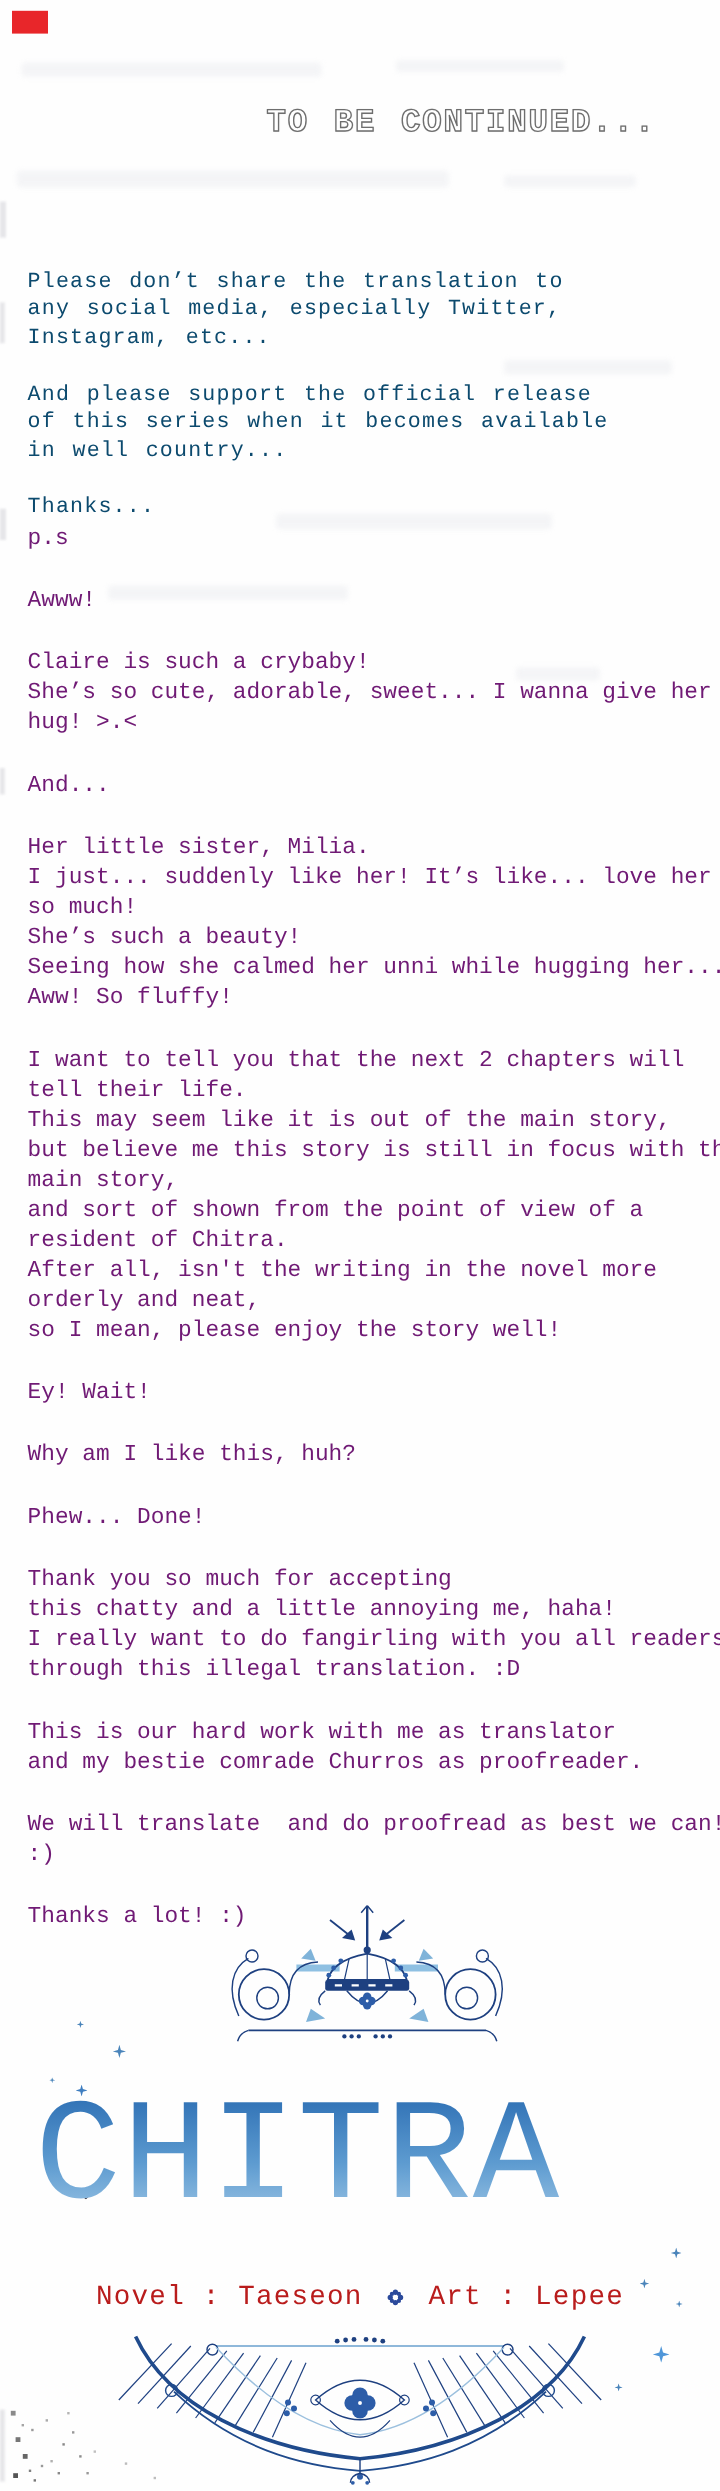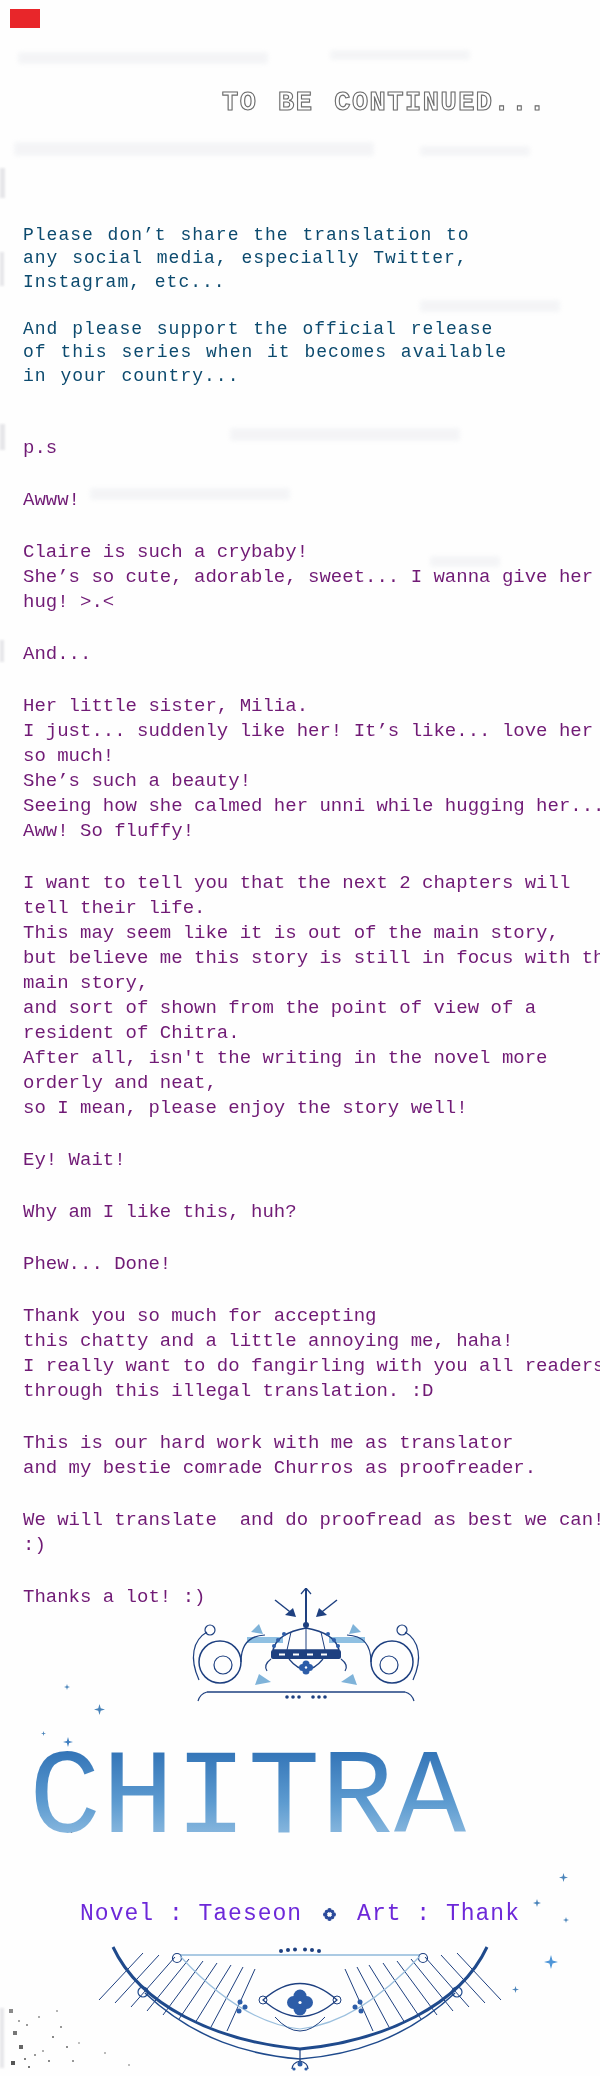--- a/index.html
+++ b/index.html
@@ -37,21 +37,21 @@
 
   
   .chitra{position:absolute;left:0;top:1740px;width:496px;text-align:center;
           font-size:120px;line-height:120px;letter-spacing:1px;font-weight:400;
           background:linear-gradient(180deg,#2a6cb2 0%,#5d9bd0 52%,#a9cde9 100%);
           -webkit-background-clip:text;background-clip:text;
           color:transparent;-webkit-text-fill-color:transparent;}
 
   
   .credits{position:absolute;left:0;top:1901px;width:600px;display:flex;justify-content:center;
-           align-items:center;gap:20px;font-size:23px;letter-spacing:1px;color:#6d28d9;}
+           align-items:center;gap:20px;font-size:23px;letter-spacing:1px;color:#b91c1c;}
 
   svg{display:block;}
   .crown-wrap{position:absolute;left:163px;top:1588px;}
   .garland-wrap{position:absolute;left:85px;top:1945px;}
 
   
   .dust{position:absolute;left:8px;top:2002px;width:2px;height:2px;background:transparent;
     box-shadow:2px 8px 0 1px #8a8a8a,18px 22px 0 0 #9a9a9a,6px 30px 0 1px #777,
       30px 14px 0 0 #aaa,44px 34px 0 0 #888,12px 44px 0 1px #666,26px 52px 0 0 #999,
       40px 58px 0 0 #8a8a8a,4px 60px 0 1px #555,20px 64px 0 0 #777,34px 48px 0 0 #b0b0b0,
@@ -86,24 +86,25 @@
     <p>
       </p>
       <div class="ln">Please don’t share the translation to</div>
       <div class="ln">any social media, especially Twitter,</div>
       <div class="ln">Instagram, etc...</div>
     <p></p>
     <p>
       </p>
       <div class="ln">And please support the official release</div>
       <div class="ln">of this series when it becomes available</div>
-      <div class="ln">in your country...</div>
-    <p></p>
-    <p>
-      </p>
+      <div class="ln">in well country...</div>
+    <p></p>
+    <p>
+      </p>
+      <div class="ln">Thanks...</div>
     <p></p>
   </div>
 
   <div class="psblock">
     <p><span class="ln">p.s</span></p>
     <p>
       </p>
       <div class="ln">Awww!</div>
     <p></p>
     <p>
@@ -249,21 +250,21 @@
           <circle cx="7.5" cy="11.8" r="2.2" fill="#2b4a9b"></circle>
         <circle cx="3.2" cy="7.5" r="2.2" fill="#2b4a9b"></circle>
           <circle cx="11.8" cy="7.5" r="2.2" fill="#2b4a9b"></circle>
         <circle cx="4.6" cy="4.6" r="1.8" fill="#2b4a9b"></circle>
           <circle cx="10.4" cy="4.6" r="1.8" fill="#2b4a9b"></circle>
         <circle cx="4.6" cy="10.4" r="1.8" fill="#2b4a9b"></circle>
           <circle cx="10.4" cy="10.4" r="1.8" fill="#2b4a9b"></circle>
         <circle cx="7.5" cy="7.5" r="1.4" fill="#fff"></circle>
       </svg>
     </span>
-    <span>Art : Thank</span>
+    <span>Art : Lepee</span>
   </div>
 
   <div class="garland-wrap">
     <svg width="430" height="128" viewBox="0 0 430 128" fill="none">
 
       <g stroke="#1e4080" stroke-width="1">
         <path d="M14 55 L58 8"></path>
           <path d="M30 58 L74 10"></path>
           <path d="M46 62 L90 12"></path>
         <path d="M62 66 L104 14"></path>

